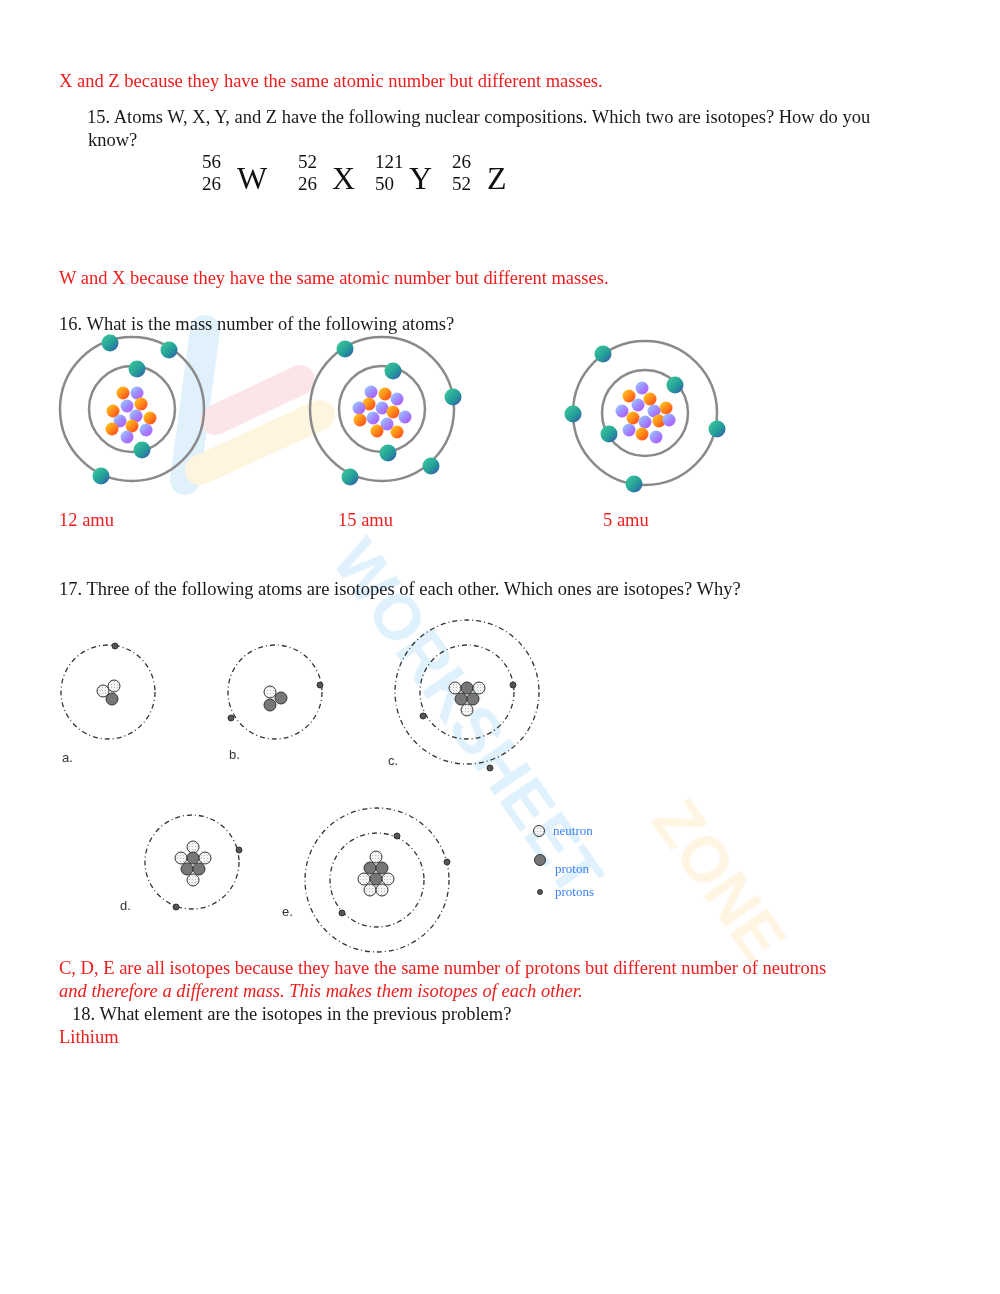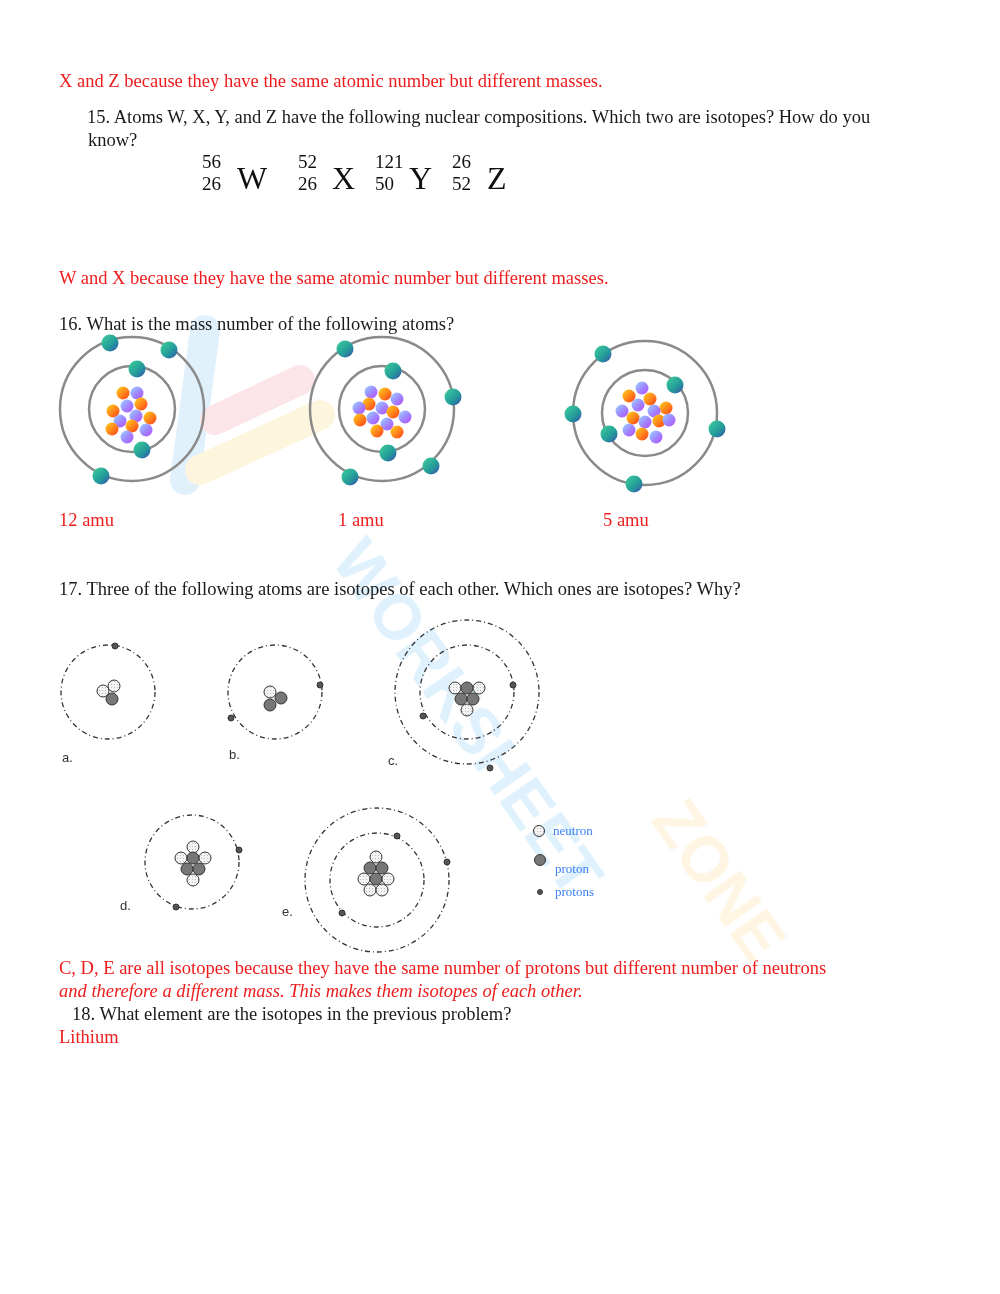--- a/index.html
+++ b/index.html
@@ -152,21 +152,21 @@
     <circle cx="675" cy="385" r="8.5" fill="url(#eg)"></circle>
       <circle cx="609" cy="434" r="8.5" fill="url(#eg)"></circle>
     <circle cx="603" cy="354" r="8.5" fill="url(#eg)"></circle>
       <circle cx="573" cy="414" r="8.5" fill="url(#eg)"></circle>
     <circle cx="717" cy="429" r="8.5" fill="url(#eg)"></circle>
       <circle cx="634" cy="484" r="8.5" fill="url(#eg)"></circle>
   </g>
 </svg>
 
 <div class="txt red" style="left:59px; top:509px;">12 amu</div>
-<div class="txt red" style="left:338px; top:509px;">1 amu</div>
+<div class="txt red" style="left:338px; top:509px;">15 amu</div>
 <div class="txt red" style="left:603px; top:509px;">5 amu</div>
 
 <div class="txt black" style="left:59px; top:578px;">17. Three of the following atoms are isotopes of each other.  Which ones are isotopes?  Why?</div>
 
 <svg width="1000" height="1294" style="left:0;top:0;">
   <defs>
     <pattern id="np" width="3" height="3" patternUnits="userSpaceOnUse">
       <rect width="3" height="3" fill="#f4f4f4"></rect>
         <rect width="1" height="1" fill="#bdbdbd"></rect>
     </pattern>

